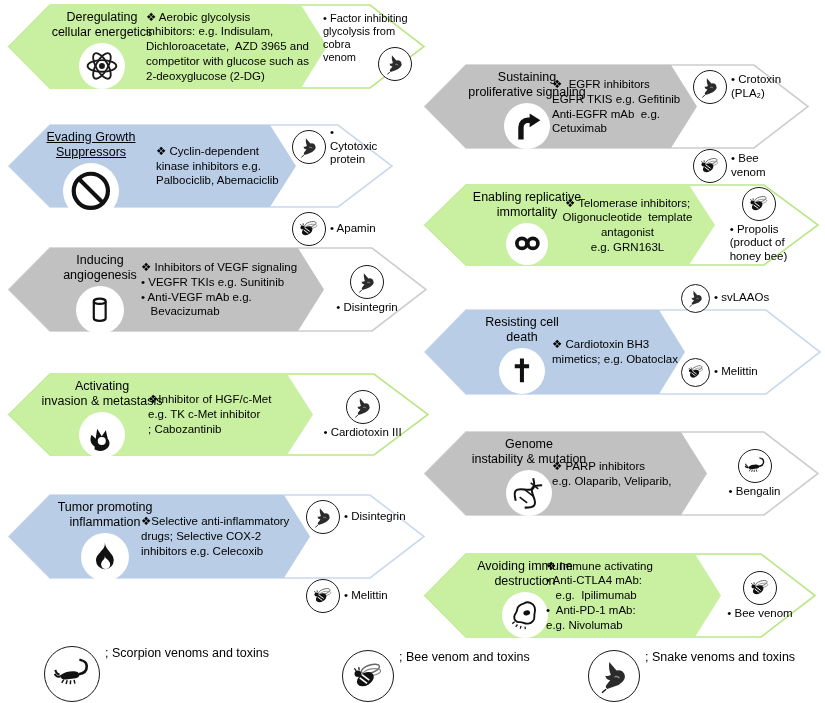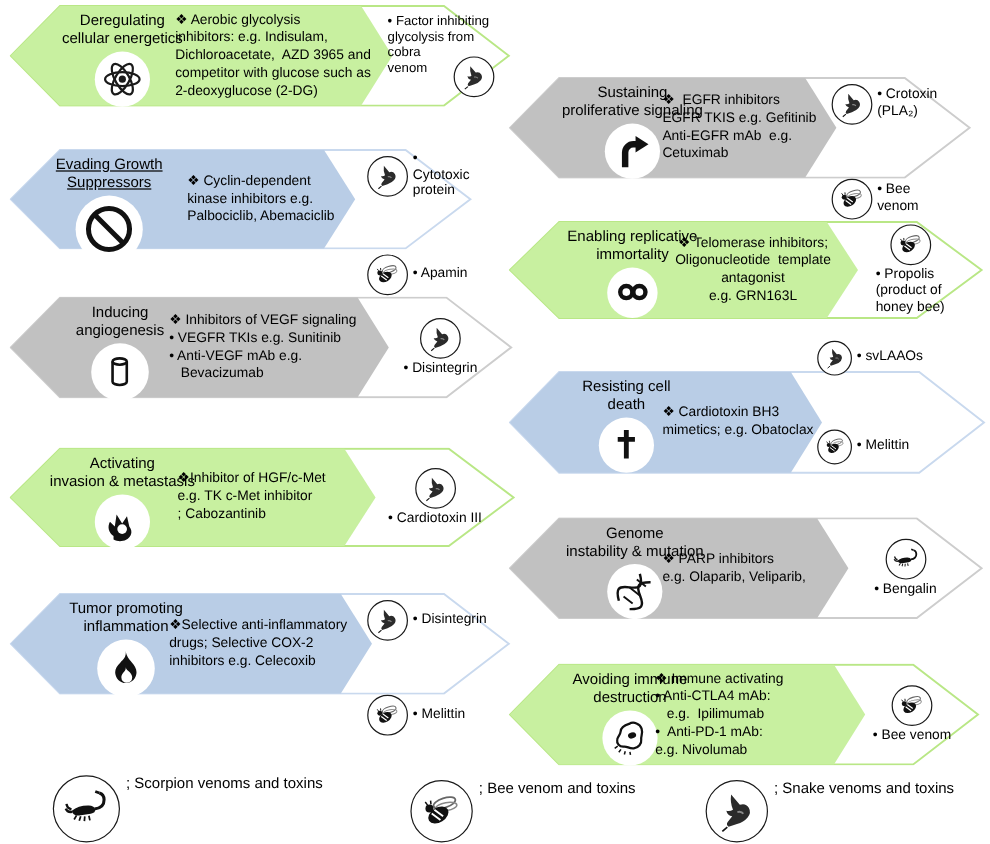--- a/index.html
+++ b/index.html
@@ -80,21 +80,21 @@
         <div class="hallmark-circle" style="width: 56px; height: 56px;">
           <svg viewBox="0 0 24 24">
             <circle cx="12" cy="12" r="9.4" fill="#fff" stroke="#111" stroke-width="2.3"></circle>
             <path d="M5.7 5.7 L18.3 18.3" stroke="#111" stroke-width="2.3"></path>
           </svg>
         </div>
       </div>
       <div class="drugs" style="left: 148px; width: 140px;">❖ Cyclin-dependent
 kinase inhibitors e.g.
 Palbociclib, Abemaciclib</div>
-      <div class="venoms" style="left: 298px; width: 88px; justify-content: center;">
+      <div class="venoms" style="left: 284px; width: 88px; justify-content: center;">
         <div class="venom-row">
           <div class="venom-circle" style="width: 32px; height: 32px;">
             <svg viewBox="0 0 24 24">
               <path d="M9 3.2 l4.6 5.4 q3.2-1 4.7 1.6 q1.5 2.6-0.6 5.1 q-2.1 2.5-5.6 3.4 l-4.4 1.5 q-1.5-1-0.5-2.5 l2.4-3 q-2.6-0.4-3.1-2.9 q2 0.5 3.5-0.6 q-1.6-3.6-1-8 z" fill="#2b2b2b"></path>
               <path d="M12.3 12.5 q2.2-0.6 3.1 0.9" stroke="#888" stroke-width="1" fill="none"></path>
               <path d="M7 20.4 l-2.6 2.2" stroke="#111" stroke-width="0.9" fill="none"></path>
             </svg>
           </div>
           <span class="venom-label">• Cytotoxic
 protein</span>

